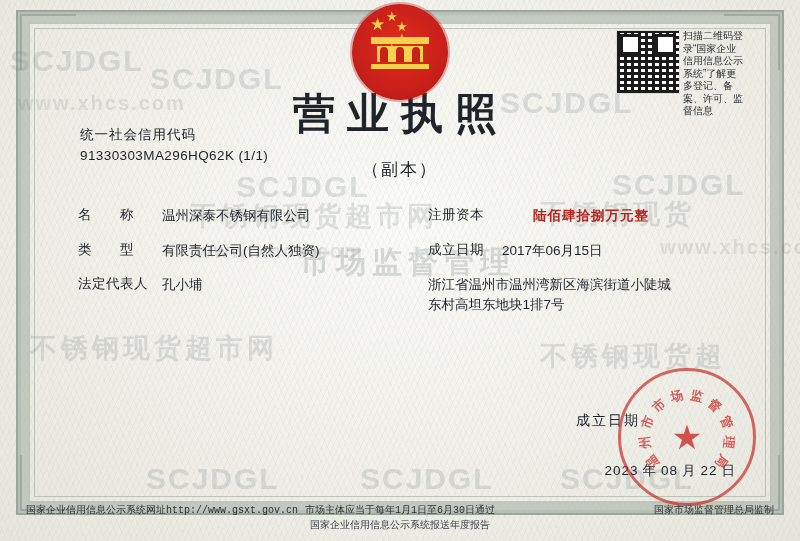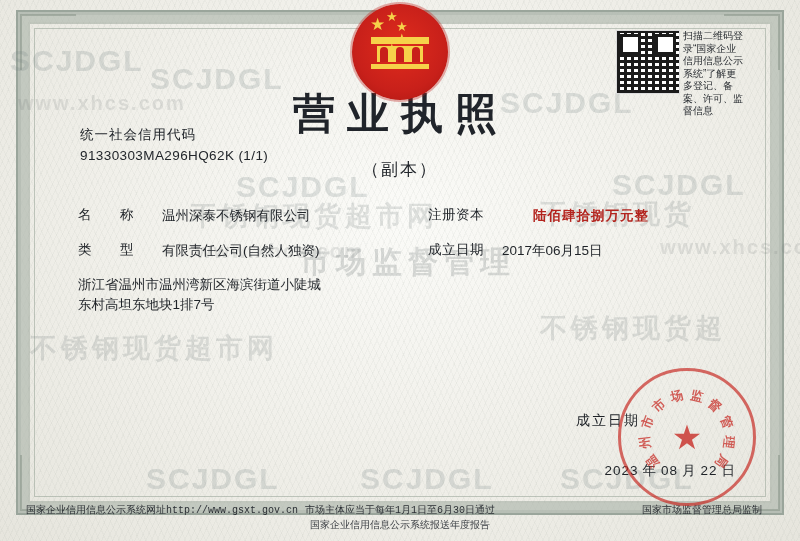--- a/index.html
+++ b/index.html
@@ -329,21 +329,21 @@
   .footer .f-center {
     position: absolute;
     left: 0; right: 0; top: 2px;
     text-align: center;
     font-size: 10px;
     color: #2a2e33;
     line-height: 1.5;
   }
   .footer .f-right {
     position: absolute;
-    right: 38px; top: 2px;
+    right: 26px; top: 2px;
     font-size: 10px;
     color: #2a2e33;
   }
   .footer .f-center .line2 { display: block; color: #3a3e43; text-align: center; }
 </style>
 </head>
 <body>
 
 <div id="page">
   <div class="paper"></div>
@@ -363,21 +363,21 @@
       <div class="wm big" style="left: 612px; top: 168px;">SCJDGL</div>
       <div class="wm big" style="left: 146px; top: 462px;">SCJDGL</div>
       <div class="wm big" style="left: 360px; top: 462px;">SCJDGL</div>
       <div class="wm big" style="left: 560px; top: 462px;">SCJDGL</div>
       <div class="wm small" style="left: 18px; top: 92px;">www.xhcs.com</div>
       <div class="wm small" style="left: 196px; top: 240px;">www.xhcs.com</div>
       <div class="wm small" style="left: 660px; top: 236px;">www.xhcs.com</div>
       <div class="wm cn" style="left: 190px; top: 198px;">不锈钢现货超市网</div>
       <div class="wm cn" style="left: 540px; top: 196px;">不锈钢现货</div>
       <div class="wm cn" style="left: 30px; top: 330px;">不锈钢现货超市网</div>
-      <div class="wm cn" style="left: 540px; top: 310px;">不锈钢现货超</div>
+      <div class="wm cn" style="left: 540px; top: 338px;">不锈钢现货超</div>
       <div class="wm center-cn" style="left: 300px; top: 242px;">市场监督管理</div>
     </div>
 
   <div class="emblem">
     <div class="star main">★</div>
     <div class="star" style="left:34px; top:6px;">★</div>
     <div class="star" style="left:44px; top:16px;">★</div>
     <div class="star" style="left:44px; top:28px;">★</div>
     <div class="star" style="left:34px; top:38px;">★</div>
     <div class="gate">
@@ -420,20 +420,24 @@
         <div class="f-label">类　　型</div>
         <div class="f-value">有限责任公司(自然人独资)</div>
       </div>
       <div class="col-right">
         <div class="f-label wide">成立日期</div>
         <div class="f-value">2017年06月15日</div>
       </div>
     </div>
 
     <div class="row">
+      <div class="col-left">
+        <div class="f-label">法定代表人</div>
+        <div class="f-value">孔小埔</div>
+      </div>
       <div class="col-right">
         <div class="f-value" style="width:250px;">浙江省温州市温州湾新区海滨街道小陡城东村高坦东地块1排7号</div>
       </div>
     </div>
 
   </div>
 
   <div class="registry">成立日期</div>
 
   <div class="date-line">

